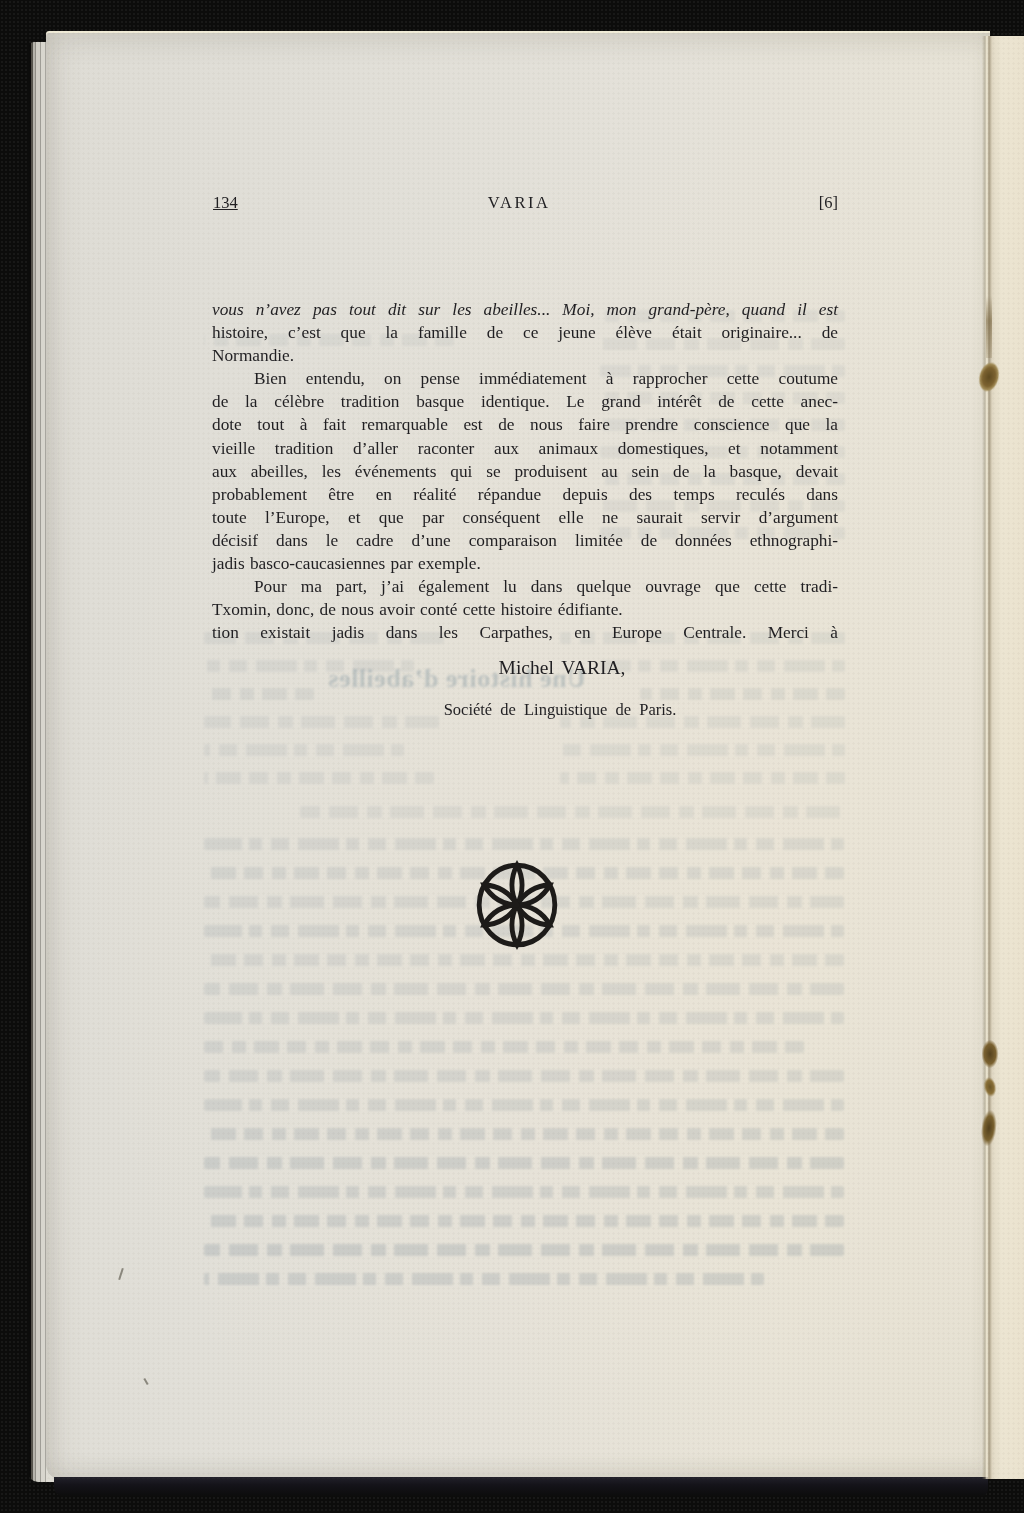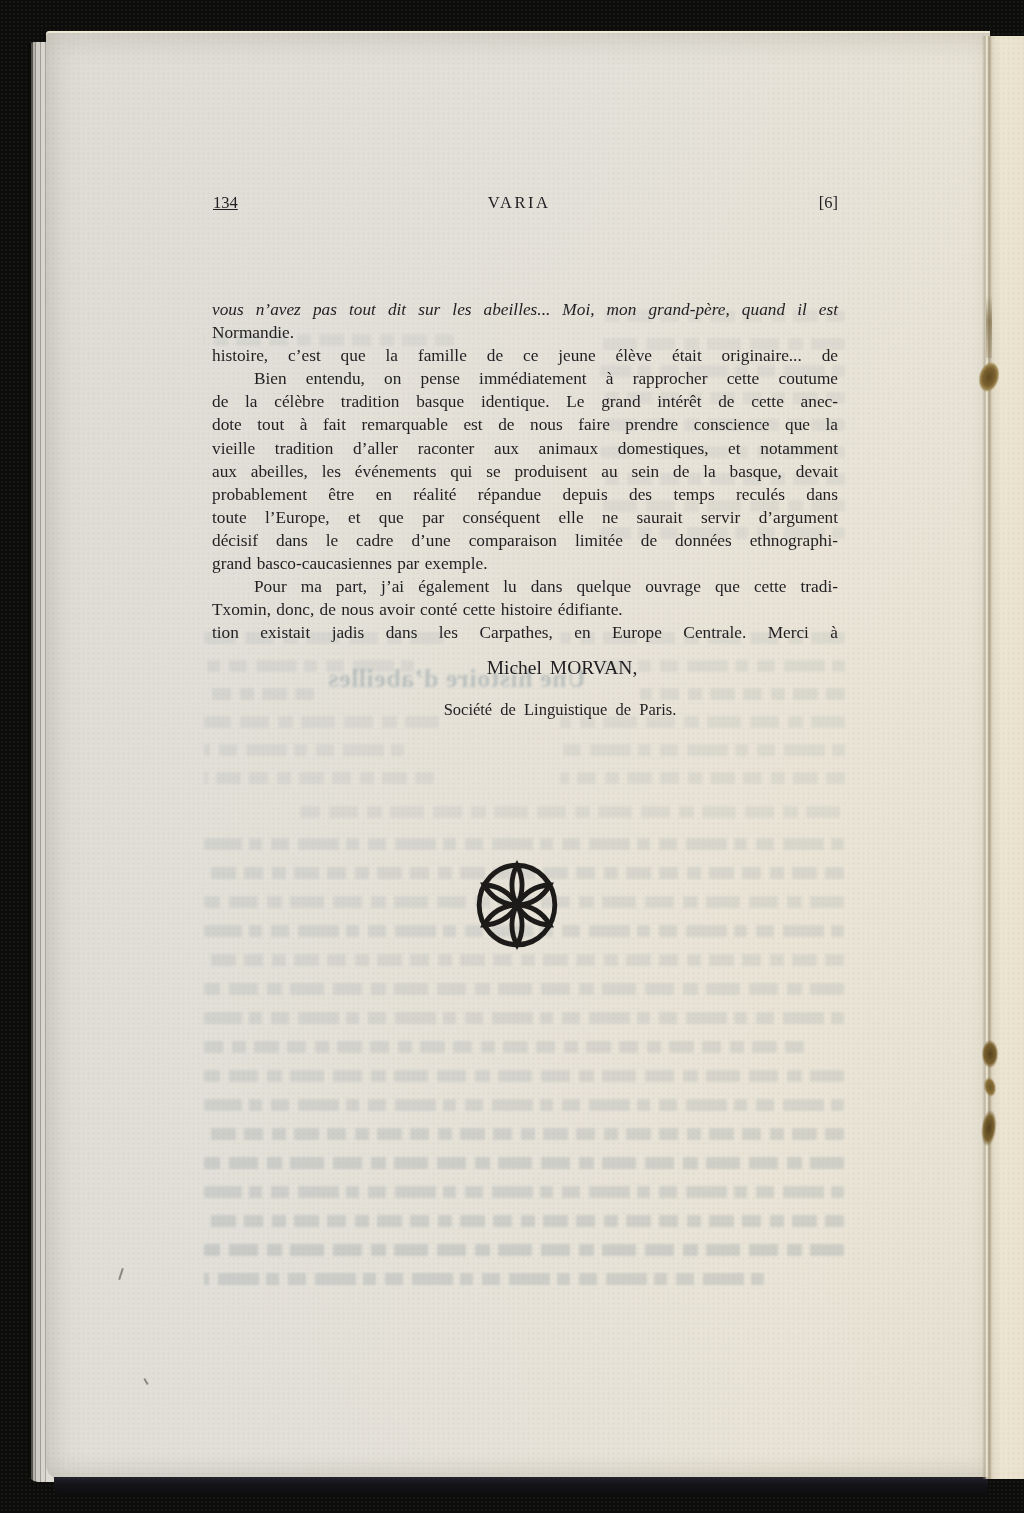--- a/index.html
+++ b/index.html
@@ -164,39 +164,39 @@
   <div class="bt-heading">Une histoire d’abeilles</div>
 
   <div class="running-head ink">
     <span class="rh-num">134</span>
     <span class="rh-title">VARIA</span>
     <span class="rh-issue">[6]</span>
   </div>
 
   <div class="textcol ink">
     <div class="line"><span class="it">vous n’avez pas tout dit sur les abeilles... Moi, mon grand-père, quand il est</span><span></span></div>
+    <div class="line"><span>histoire, c’est que la famille de ce jeune élève était originaire... de</span></div>
     <div class="line last"><span>Normandie.</span></div>
-    <div class="line"><span>histoire, c’est que la famille de ce jeune élève était originaire... de</span></div>
 
     <div class="line indent"><span>Bien entendu, on pense immédiatement à rapprocher cette coutume</span></div>
     <div class="line"><span>de la célèbre tradition basque identique. Le grand intérêt de cette anec-</span></div>
     <div class="line"><span>dote tout à fait remarquable est de nous faire prendre conscience que la</span></div>
     <div class="line"><span>vieille tradition d’aller raconter aux animaux domestiques, et notamment</span></div>
     <div class="line"><span>aux abeilles, les événements qui se produisent au sein de la basque, devait</span></div>
     <div class="line"><span>probablement être en réalité répandue depuis des temps reculés dans</span></div>
     <div class="line"><span>toute l’Europe, et que par conséquent elle ne saurait servir d’argument</span></div>
     <div class="line"><span>décisif dans le cadre d’une comparaison limitée de données ethnographi-</span></div>
-    <div class="line last"><span>grand basco-caucasiennes par exemple.</span></div>
+    <div class="line last"><span>jadis basco-caucasiennes par exemple.</span></div>
 
     <div class="line indent"><span>Pour ma part, j’ai également lu dans quelque ouvrage que cette tradi-</span></div>
     <div class="line last"><span>Txomin, donc, de nous avoir conté cette histoire édifiante.</span></div>
     <div class="line"><span>tion existait jadis dans les Carpathes, en Europe Centrale. Merci à</span></div>
   </div>
 
-  <div class="sig-author ink">Michel MORVAN,</div>
+  <div class="sig-author ink">Michel VARIA,</div>
   <div class="sig-affil ink">Société de Linguistique de Paris.</div>
 
   <div class="ornament">
     <svg width="90" height="92" viewBox="-45 -46 90 92">
       <g stroke="#1d1b19" stroke-width="5" fill="none" stroke-linecap="round" transform="scale(0.97,1.02)">
         <circle cx="0" cy="0" r="39"></circle>
         <g id="petals">
           <path d="M0,0 A39,39 0 0,1 0,-39 A39,39 0 0,1 0,0"></path>
           <path d="M0,0 A39,39 0 0,1 0,-39 A39,39 0 0,1 0,0" transform="rotate(60)"></path>
           <path d="M0,0 A39,39 0 0,1 0,-39 A39,39 0 0,1 0,0" transform="rotate(120)"></path>

